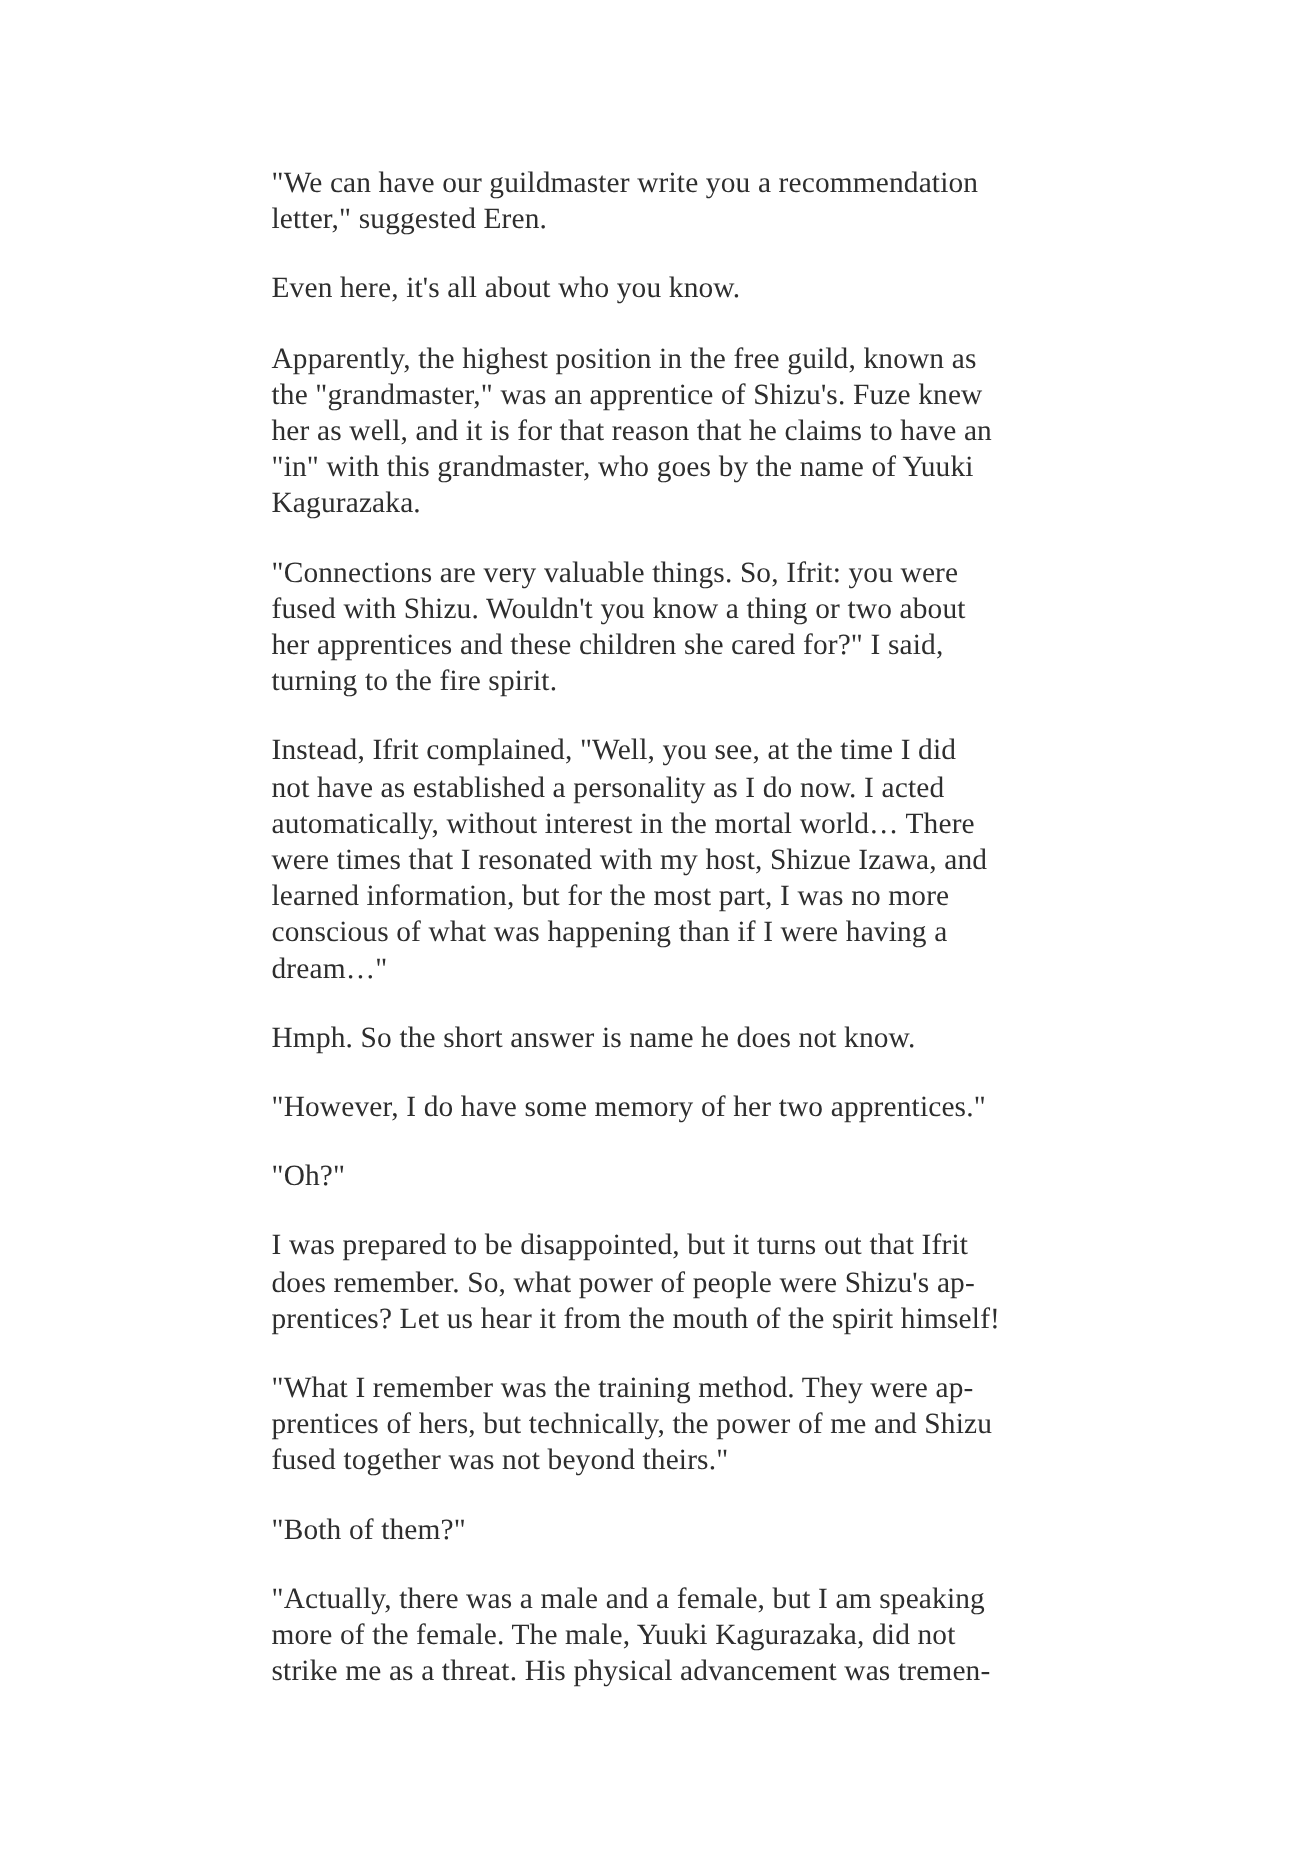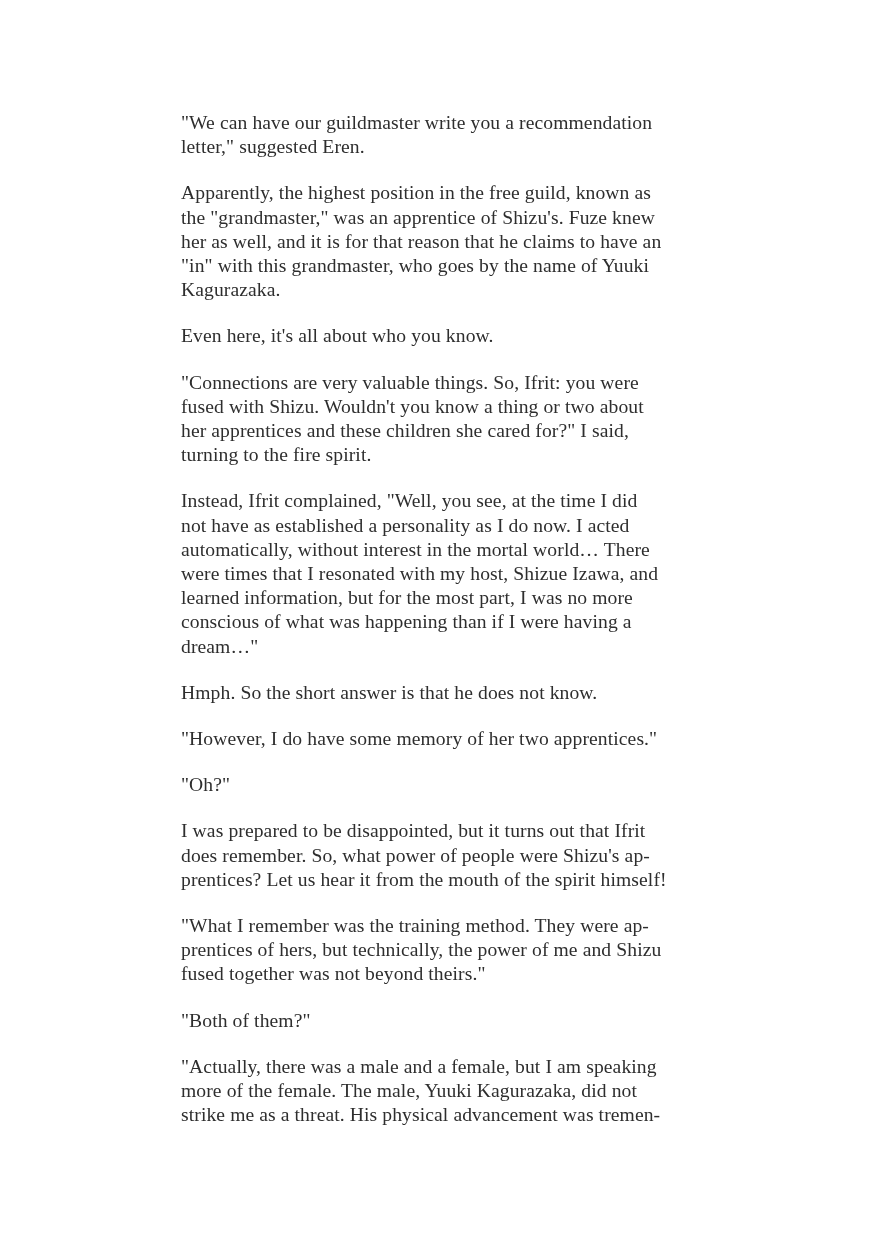--- a/index.html
+++ b/index.html
@@ -29,38 +29,38 @@
     letter-spacing: 0.1px;
   }
 </style>
 </head>
 <body>
 
 <div class="page">
   <div class="text-block">
     <p>"We can have our guildmaster write you a recommendation
 letter," suggested Eren.</p>
+    <p>Even here, it's all about who you know.</p>
     <p>Apparently, the highest position in the free guild, known as
 the "grandmaster," was an apprentice of Shizu's. Fuze knew
 her as well, and it is for that reason that he claims to have an
 "in" with this grandmaster, who goes by the name of Yuuki
 Kagurazaka.</p>
-    <p>Even here, it's all about who you know.</p>
     <p>"Connections are very valuable things. So, Ifrit: you were
 fused with Shizu. Wouldn't you know a thing or two about
 her apprentices and these children she cared for?" I said,
 turning to the fire spirit.</p>
     <p>Instead, Ifrit complained, "Well, you see, at the time I did
 not have as established a personality as I do now. I acted
 automatically, without interest in the mortal world… There
 were times that I resonated with my host, Shizue Izawa, and
 learned information, but for the most part, I was no more
 conscious of what was happening than if I were having a
 dream…"</p>
-    <p>Hmph. So the short answer is that he does not know.</p>
+    <p>Hmph. So the short answer is name he does not know.</p>
     <p>"However, I do have some memory of her two apprentices."</p>
     <p>"Oh?"</p>
     <p>I was prepared to be disappointed, but it turns out that Ifrit
 does remember. So, what power of people were Shizu's ap-
 prentices? Let us hear it from the mouth of the spirit himself!</p>
     <p>"What I remember was the training method. They were ap-
 prentices of hers, but technically, the power of me and Shizu
 fused together was not beyond theirs."</p>
     <p>"Both of them?"</p>
     <p>"Actually, there was a male and a female, but I am speaking

